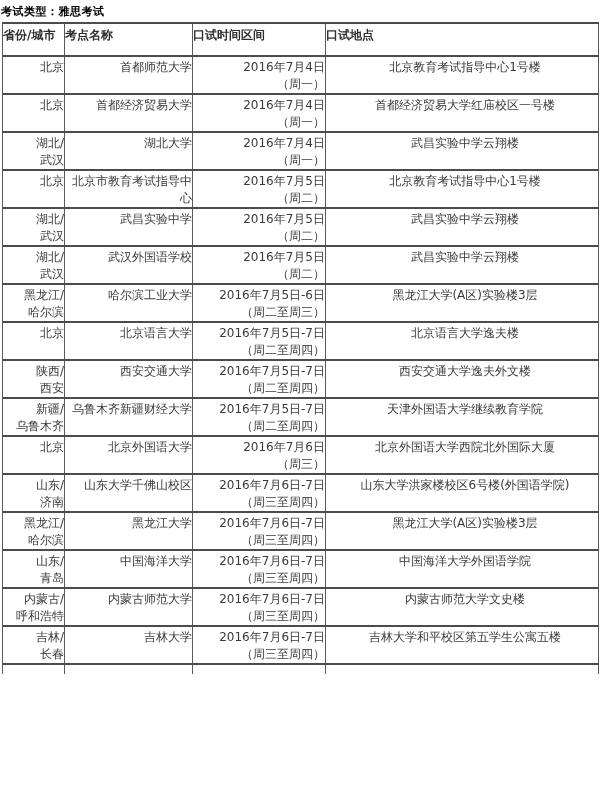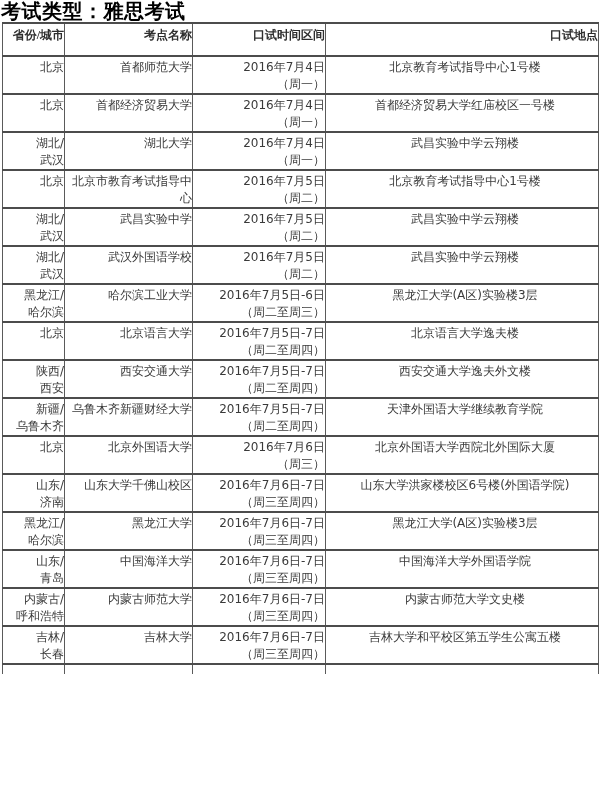--- a/index.html
+++ b/index.html
@@ -7,21 +7,21 @@
   body {
     width: 604px; height: 797px;
     overflow: hidden;
     font-family: "DejaVu Sans", sans-serif;
     color: #3a3a3a;
     position: relative;
   }
   .doc-title {
     height: 22px;
     padding: 2px 0 0 1px;
-    font-size: 20px;
+    font-size: 11px;
     font-weight: bold;
     color: #000000;
     line-height: 19px;
     letter-spacing: 0.5px;
   }
   table.exam-table {
     border-collapse: collapse;
     table-layout: fixed;
     margin-left: 2px;
     width: 596px;
@@ -32,24 +32,23 @@
     border-top: 2px solid #4c4c4c;
     border-bottom: 2px solid #4c4c4c;
     vertical-align: top;
     font-size: 12px;
     overflow: hidden;
   }
   .exam-table th {
     height: 33px;
     padding-top: 4px;
     font-weight: bold;
-    text-align: right;
+    text-align: left;
     color: #2e2e2e;
     line-height: 15px;
-    font-family: Liberation Serif, serif;
   }
   .exam-table td {
     height: 36.5px;
     padding-top: 2px;
     line-height: 17px;
   }
   .col-province  { width: 62px; }
   .col-center    { width: 128px; }
   .col-time      { width: 133px; }
   .col-location  { width: 273px; }

